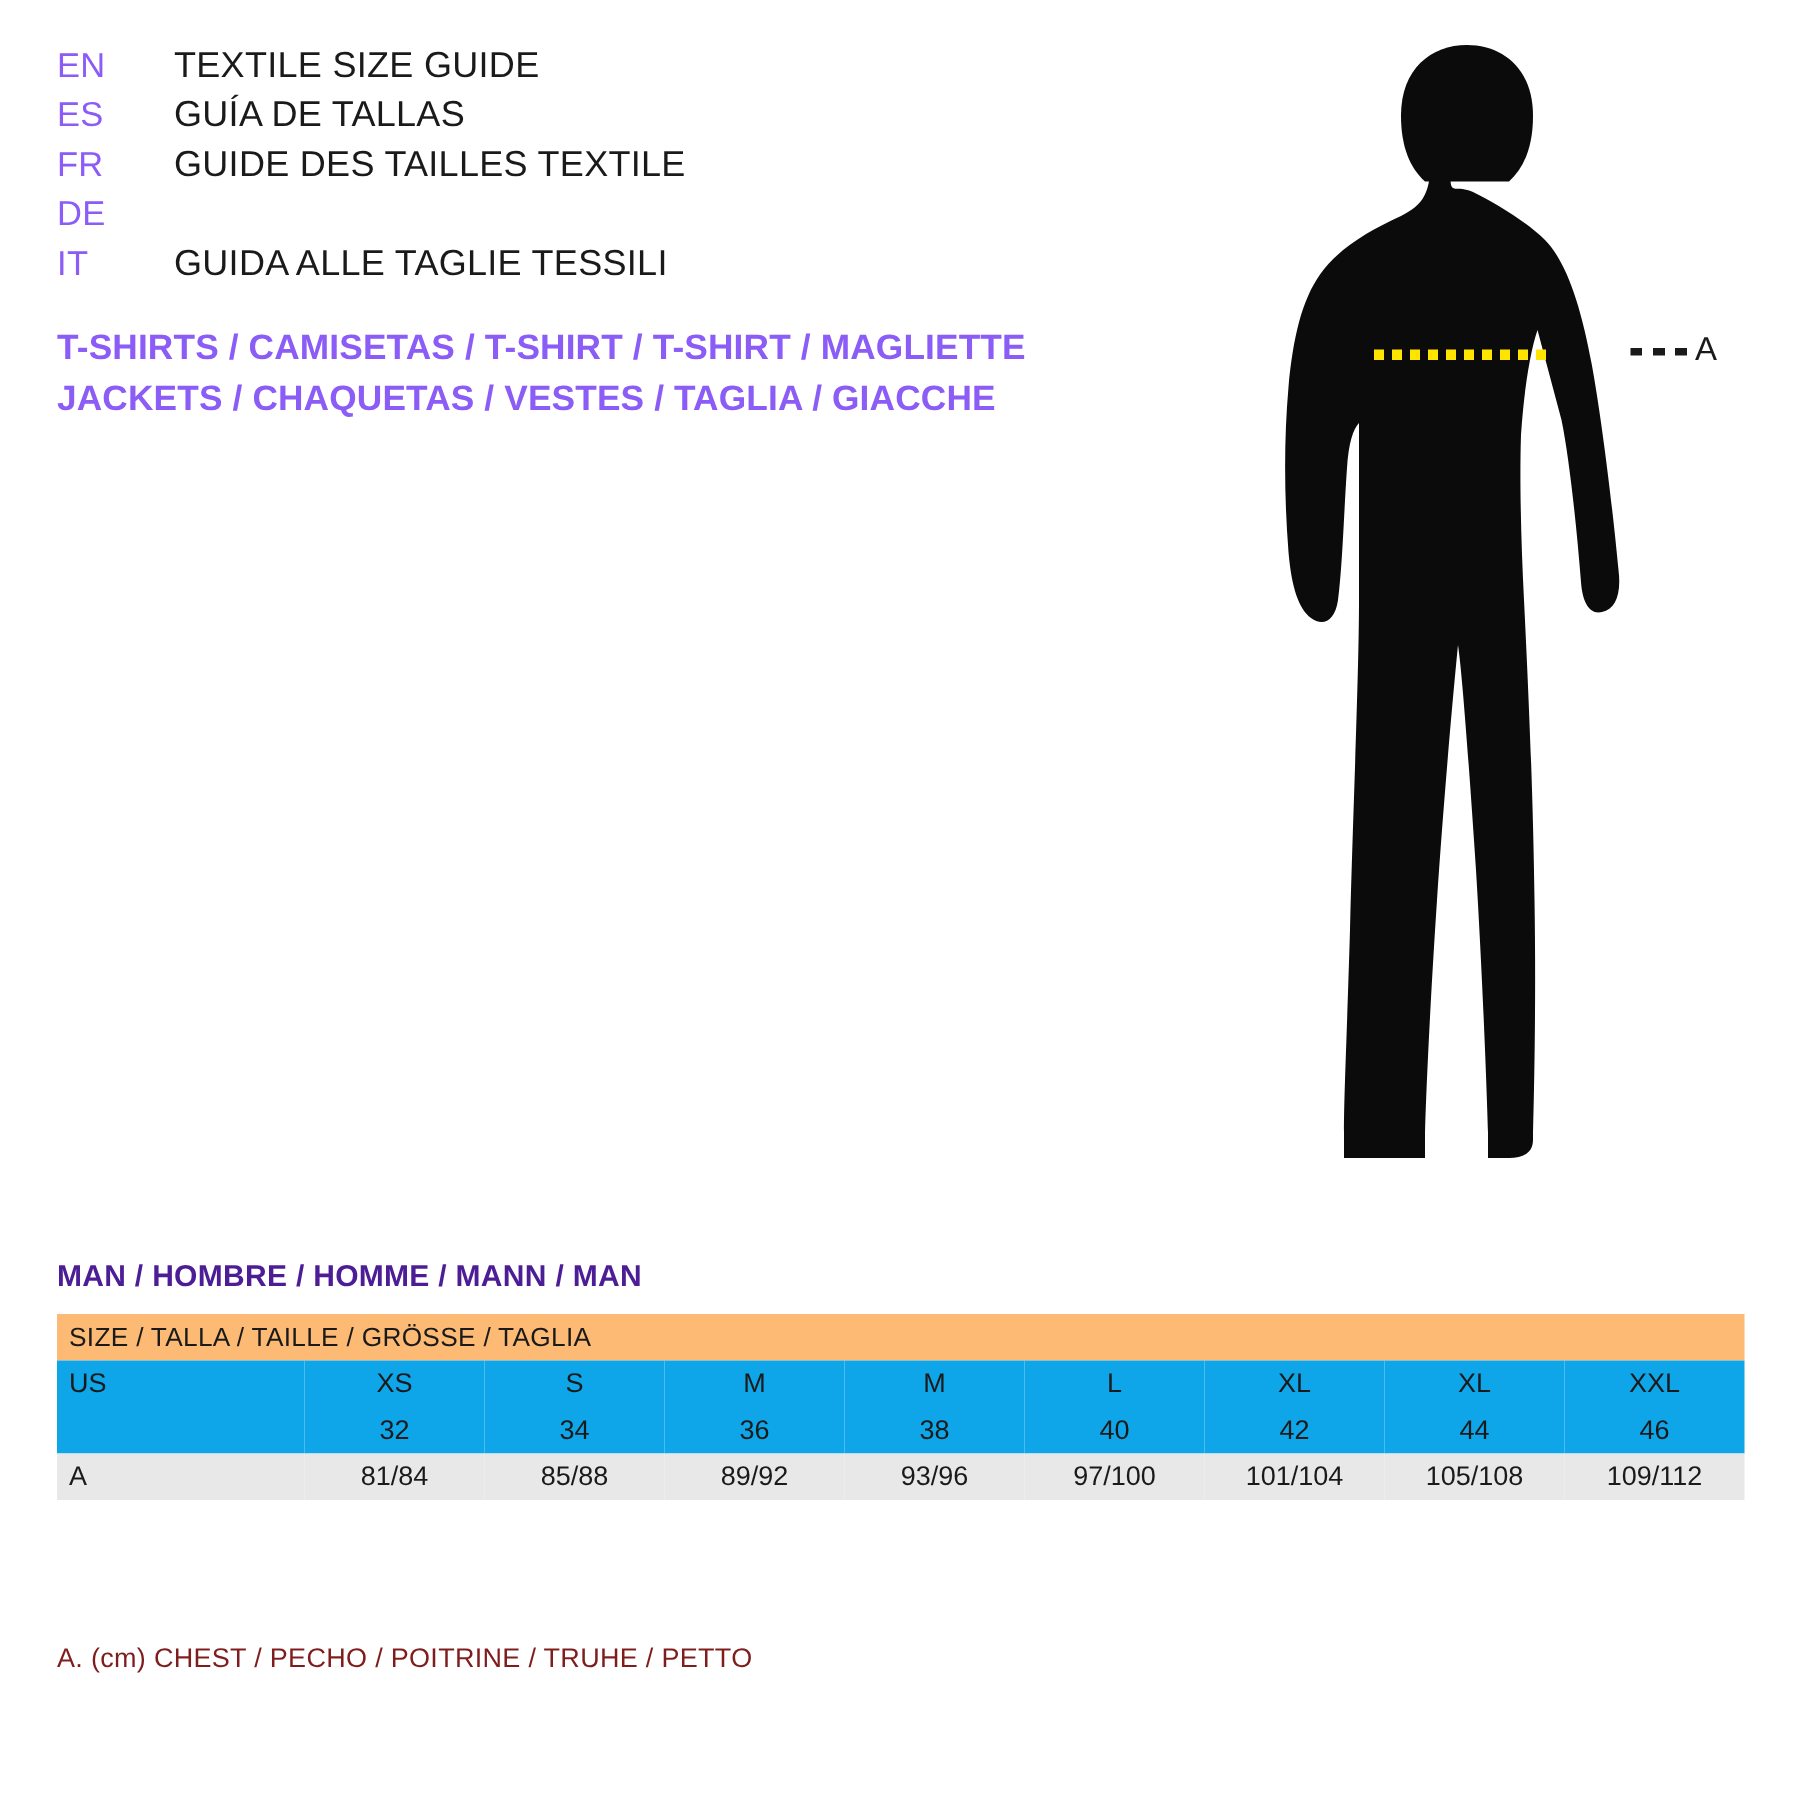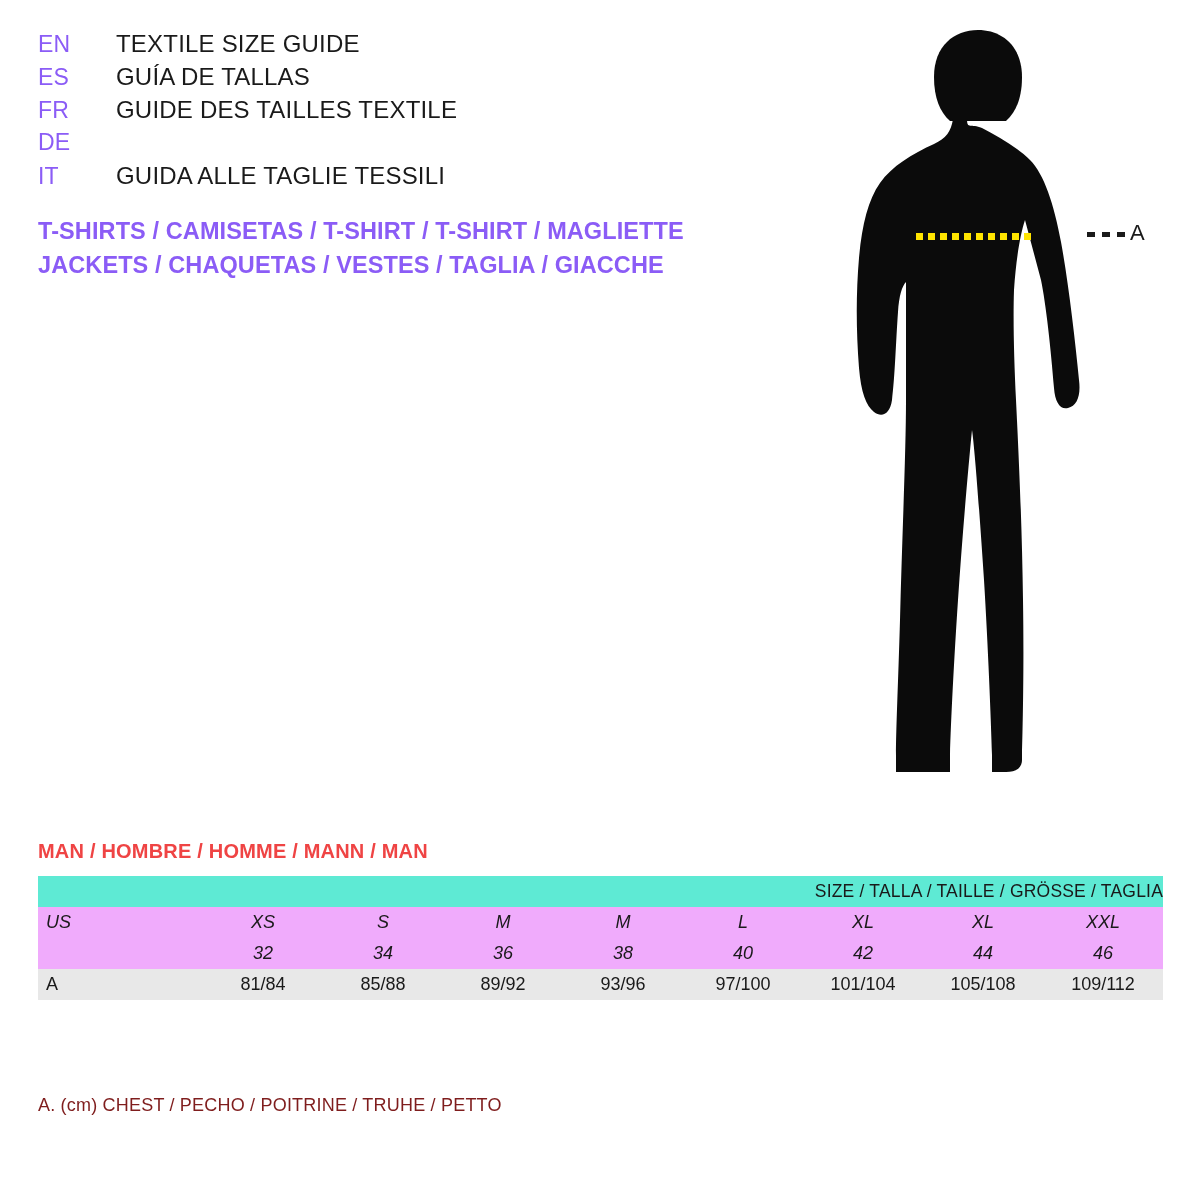--- a/index.html
+++ b/index.html
@@ -104,54 +104,54 @@
   #table-section {
     position: absolute;
     left: 38px;
     top: 840px;
     width: 1125px;
   }
   #gender-title {
     font-size: 20px;
     font-weight: bold;
     letter-spacing: 0.2px;
-    color: #ef4444;
+    color: #4c1d95;
     margin-bottom: 13px;
   }
   table {
     border-collapse: collapse;
     width: 1125px;
     table-layout: fixed;
   }
   th, td {
     font-size: 18px;
     font-weight: normal;
     color: #1a1a1a;
     padding: 0;
     height: 31px;
     vertical-align: middle;
   }
   th.head-cell {
-    background: #5eead4;
-    text-align: right;
+    background: #fdba74;
+    text-align: left;
     padding-left: 8px;
     font-weight: normal;
     font-size: 17.5px;
     letter-spacing: 0.2px;
   }
   td.row-label {
     text-align: left;
     padding-left: 8px;
     width: 165px;
   }
   td.val {
     text-align: center;
   }
   tr.band-light td { background: #e8e8e8; }
-  tr.band-dark td  { background: #f0abfc; font-style: italic; }
+  tr.band-dark td  { background: #0ea5e9; }
 
   #footnote {
     position: absolute;
     left: 38px;
     top: 1095px;
     font-size: 18px;
     color: #7f1d1d;
     letter-spacing: 0.2px;
   }
 </style>

